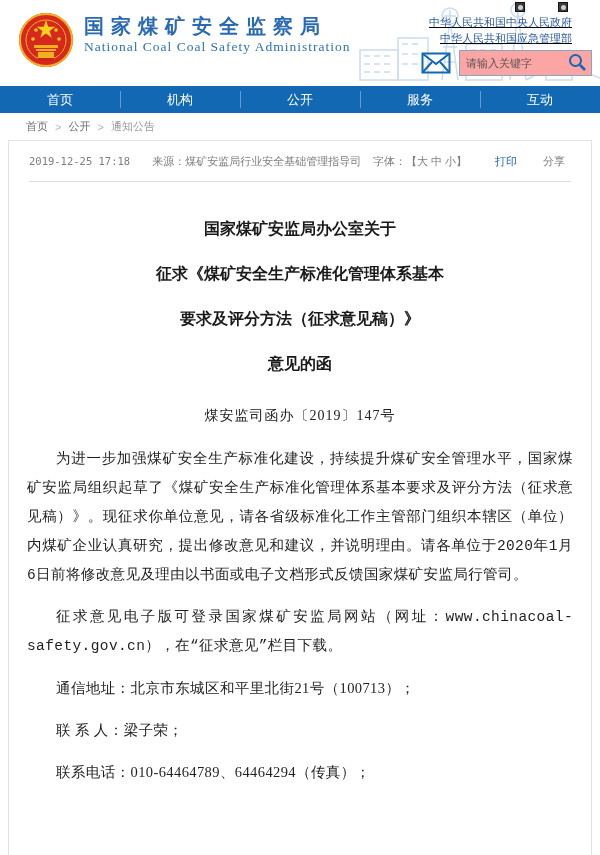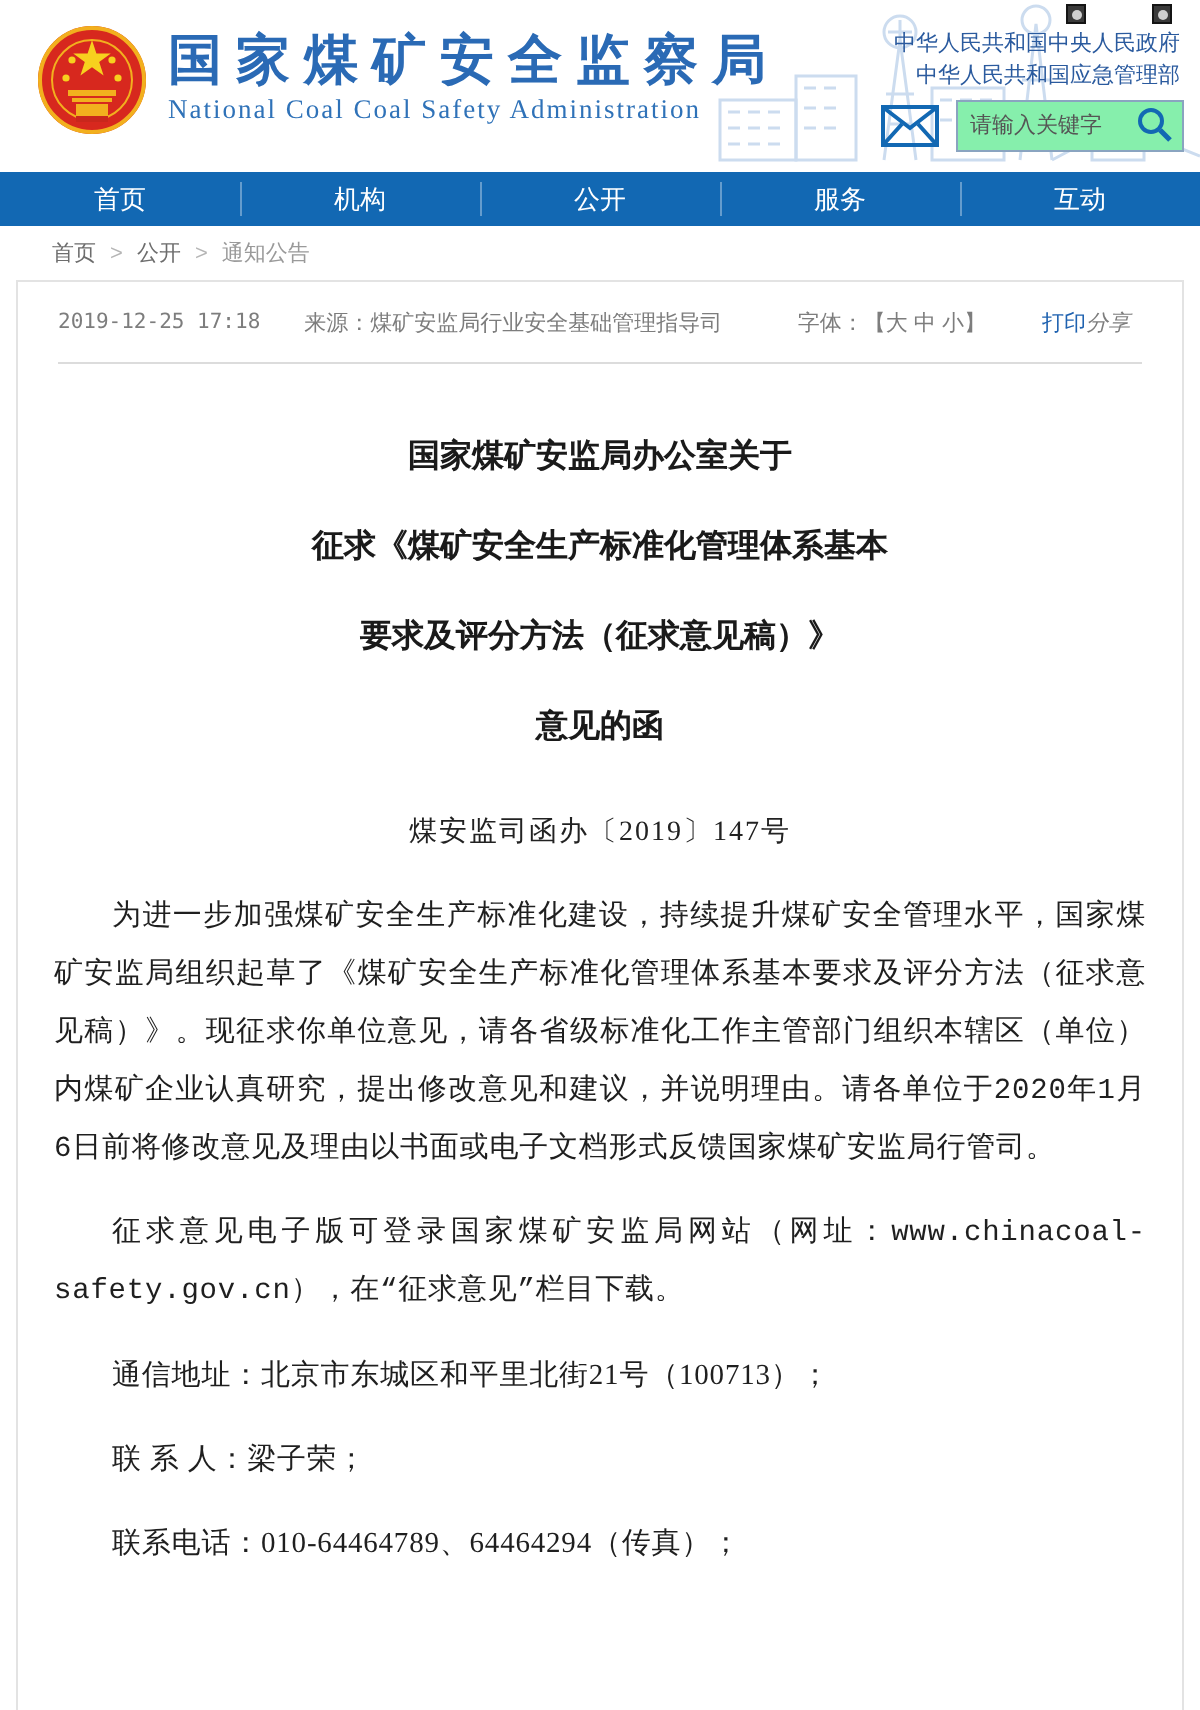--- a/index.html
+++ b/index.html
@@ -6,32 +6,32 @@
   html,body { background:#fff; }
   body { font-family:"Liberation Sans","DejaVu Sans",sans-serif; }
   .page { position:relative; width:600px; height:855px; background:#fff; overflow:hidden; margin:0 auto; }
 
   
   .header { position:relative; width:100%; height:86px; background:#fff; }
   .deco-buildings { position:absolute; left:350px; top:2px; width:250px; height:82px; z-index:0; pointer-events:none; }
   .logo-row { position:absolute; left:18px; top:12px; display:flex; align-items:flex-start; z-index:1; }
   .emblem { width:56px; height:56px; flex:0 0 auto; }
   .titles { margin-left:10px; padding-top:2px; }
-  .site-title { font-family:"Liberation Serif","DejaVu Serif",serif; font-size:27px; font-weight:bold; color:#2a6ab5; letter-spacing:7px; line-height:1.2; white-space:nowrap; }
+  .site-title { font-family:"Liberation Serif","DejaVu Serif",serif; font-size:20px; font-weight:bold; color:#2a6ab5; letter-spacing:7px; line-height:1.2; white-space:nowrap; }
   .site-subtitle { font-family:"Liberation Serif","DejaVu Serif",serif; font-size:13.5px; color:#2f72b8; letter-spacing:1px; margin-top:1px; white-space:nowrap; }
 
-  .top-right { position:absolute; right:10px; top:2px; z-index:2; text-align:right; }
+  .top-right { position:absolute; right:28px; top:2px; z-index:2; text-align:right;text-decoration:underline; }
   .mini-icons { display:flex; justify-content:flex-end; gap:33px; margin-right:4px; margin-bottom:2px; }
   .mini-icon { width:10px; height:10px; background:#3a3a3a; border:1px solid #141414; display:flex; align-items:center; justify-content:center; }
   .mini-icon i { display:block; width:5px; height:5px; border-radius:50%; background:#cfcfcf; }
   .gov-link { display:block; font-size:11px; color:#2a5a9e; text-decoration:none; line-height:16px; white-space:nowrap; }
 
   .search-row { position:absolute; right:8px; top:50px; display:flex; align-items:center; z-index:2; }
   .mail-btn { width:32px; height:24px; margin-right:7px; cursor:pointer; background:transparent; border:none; display:flex; align-items:center; justify-content:center; }
-  .search-box { position:relative; width:114px; height:26px; background:#86efac; border:1px solid #8aa4c0; display:flex; align-items:center; }
+  .search-box { position:relative; width:133px; height:26px; background:#fca5a5; border:1px solid #8aa4c0; display:flex; align-items:center; }
   .search-input { border:none; outline:none; width:102px; height:22px; margin-left:6px; font-size:11px; color:#333; background:transparent; }
   .search-input::placeholder { color:#555; }
   .search-btn { position:absolute; right:3px; top:2px; width:22px; height:20px; border:none; background:transparent; cursor:pointer; padding:0; }
 
   
   .nav { width:100%; height:27px; background:#1268b3; display:flex; }
   .nav-item { flex:1 1 0; display:flex; align-items:center; justify-content:center; color:#fff; font-size:13px; cursor:pointer; position:relative; }
   .nav-item + .nav-item::before { content:""; position:absolute; left:0; top:5px; bottom:5px; width:1px; background:rgba(255,255,255,0.35); }
 
   
@@ -41,21 +41,21 @@
   .crumb-sep { margin:0 7px; color:#b5b5b5; }
 
   
   .article-box { position:absolute; left:8px; right:8px; top:140px; bottom:-2px; border:1px solid #e3e3e3; background:#fff; padding:0 18px; }
   .meta-row { display:flex; align-items:center; height:40px; font-size:11px; color:#7d7d7d; }
   .meta-date { margin-left:2px; font-family:"DejaVu Sans Mono","Liberation Mono",monospace; font-size:10.5px; }
   .meta-source { margin-left:22px; }
   .meta-spacer { flex:1; }
   .meta-font { color:#7d7d7d; cursor:pointer; }
   .meta-print { color:#1f62b0; margin-left:28px; cursor:pointer; }
-  .meta-share { color:#7d7d7d; margin-right:8px; cursor:pointer;font-style:italic; }
+  .meta-share { color:#7d7d7d; margin-left:26px; margin-right:8px; cursor:pointer; }
   .meta-hr { border:none; border-top:1px solid #dcdcdc; margin:0 2px; }
 
   .doc-title { margin-top:24px; text-align:center; font-family:"Liberation Serif","DejaVu Serif",serif; font-weight:bold; color:#1a1a1a; font-size:16px; }
   .doc-title .t-line { line-height:45px; }
   .doc-number { text-align:center; font-family:"Liberation Serif","DejaVu Serif",serif; font-size:14px; color:#222; margin-top:21px; letter-spacing:1px; }
 
   .doc-body { margin-top:20px; font-family:"Liberation Serif","DejaVu Serif",serif; font-size:14.5px; color:#1f1f1f; }
   .doc-body p { line-height:29px; text-align:justify; letter-spacing:0.4px; }
   .p-indent { text-indent:2em;font-family:Liberation Mono, monospace; }
   .p-gap { margin-top:13px; }

